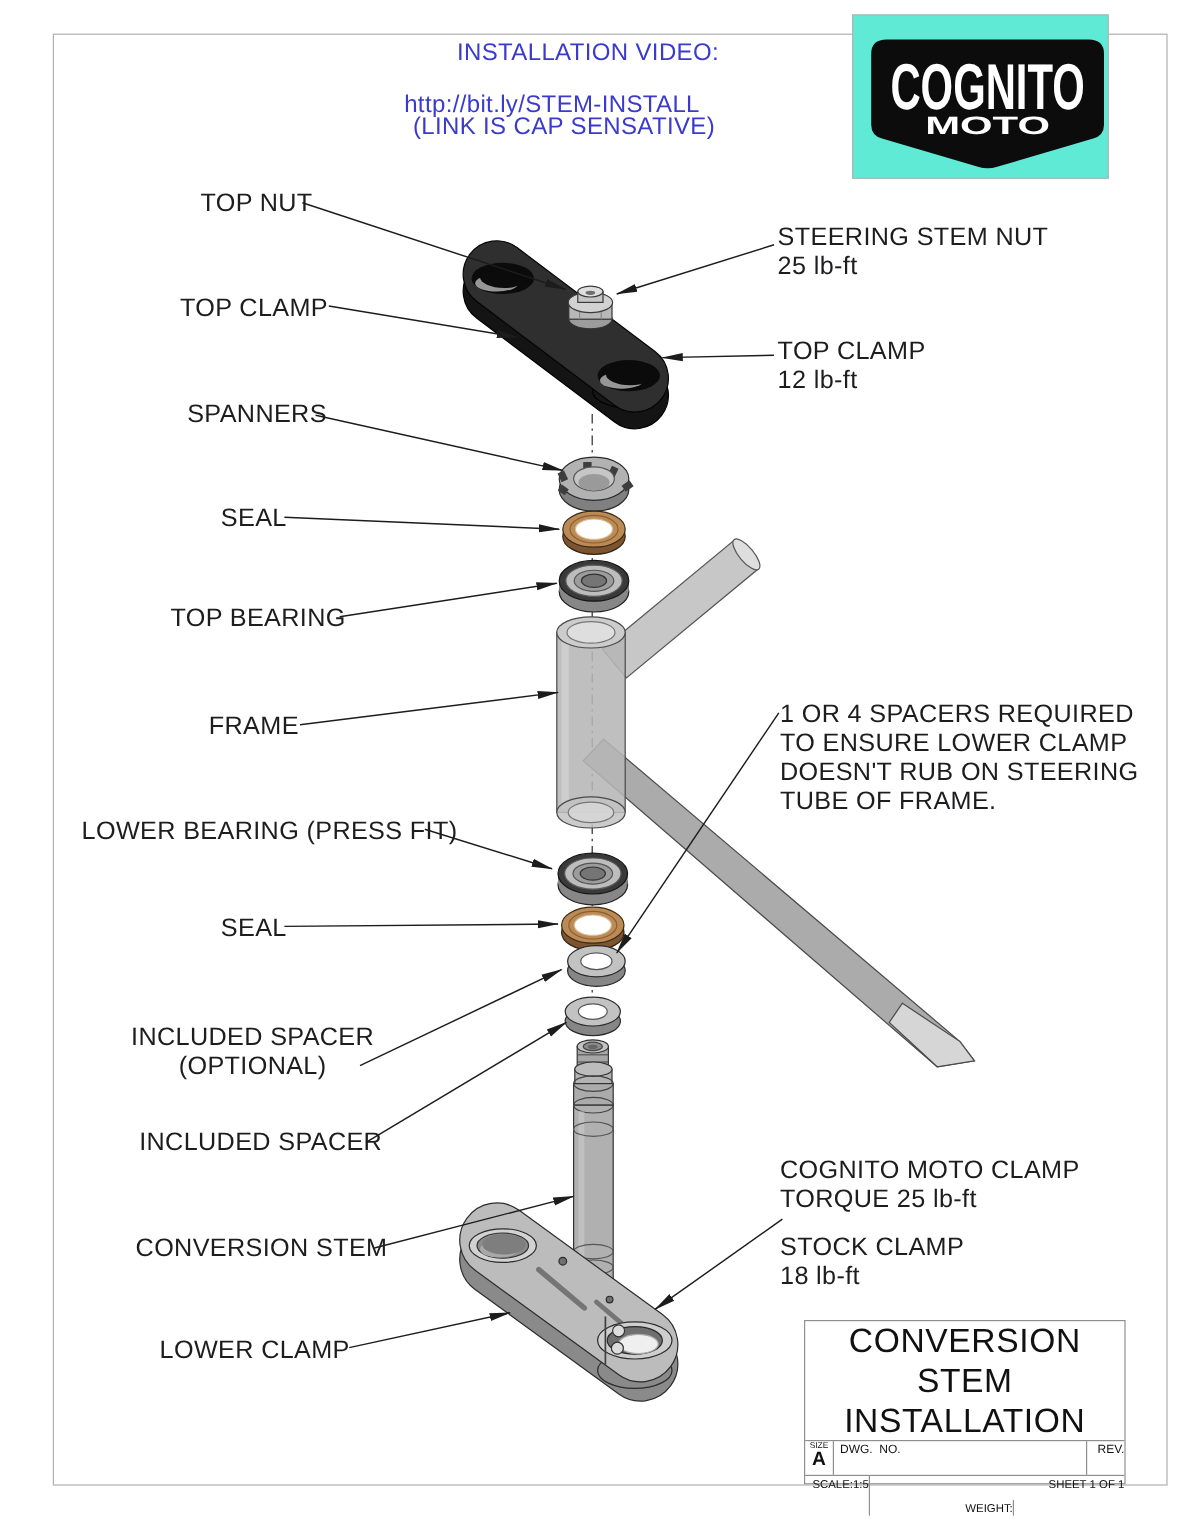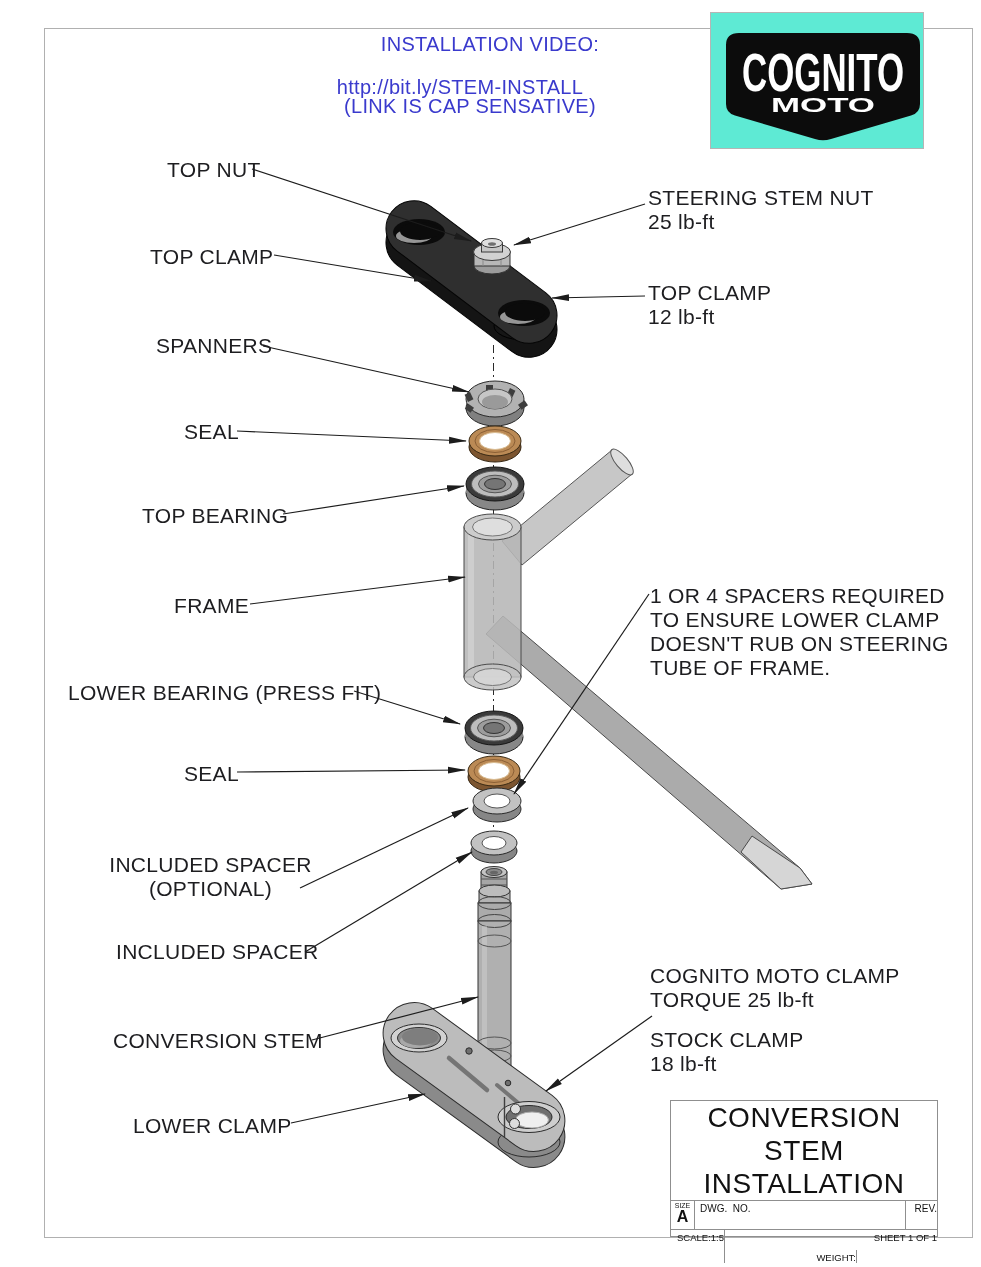--- a/index.html
+++ b/index.html
@@ -29,21 +29,21 @@
   .tb-row3 { flex:1;text-align:right; }
   .tb-cell { box-sizing:border-box; border-right:1px solid #8f8f8f; overflow:hidden; }
   .tb-cell:last-child { border-right:none; }
   .c-size { width:24px; display:flex; flex-direction:column; align-items:center; }
   .c-size .s1 { font-size:7px; margin-top:1px; }
   .c-size .s2 { font-size:16px; font-weight:bold; line-height:16px; }
   .c-dwg { flex:1; font-size:10px; padding:2px 0 0 5px; white-space:pre; }
   .c-rev { width:31px; font-size:10px; padding:2px 0 0 4px;text-align:right; }
   .c-scale { width:54px; font-size:9.5px; padding:2px 0 0 2px; }
   .c-weight { flex:1; font-size:9.5px; padding:2px 0 0 5px;margin-top:20px; }
-  .c-sheet { width:80px; font-size:9.5px; padding:2px 0 0 4px; }
+  .c-sheet { width:80px; font-size:9.5px; padding:2px 0 0 4px;margin-left:12px; }
 </style>
 </head>
 <body>
 
 <div class="page">
 
   <div class="frame-border"></div>
 
   <svg class="diagram-svg" width="981" height="1267" viewBox="0 0 981 1267">
     <defs>

